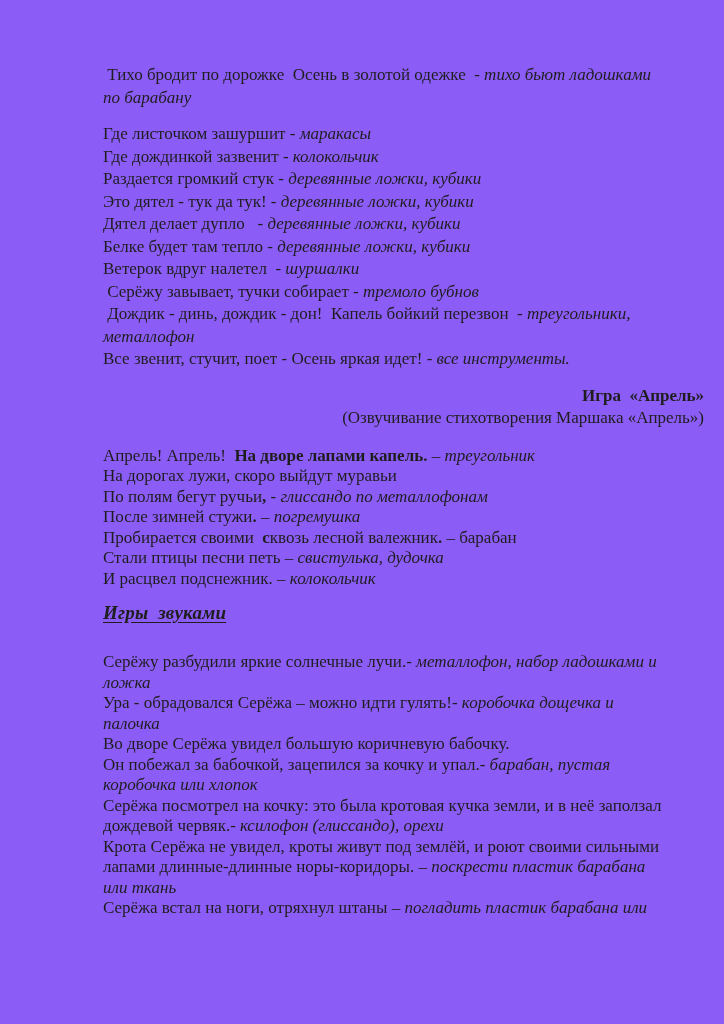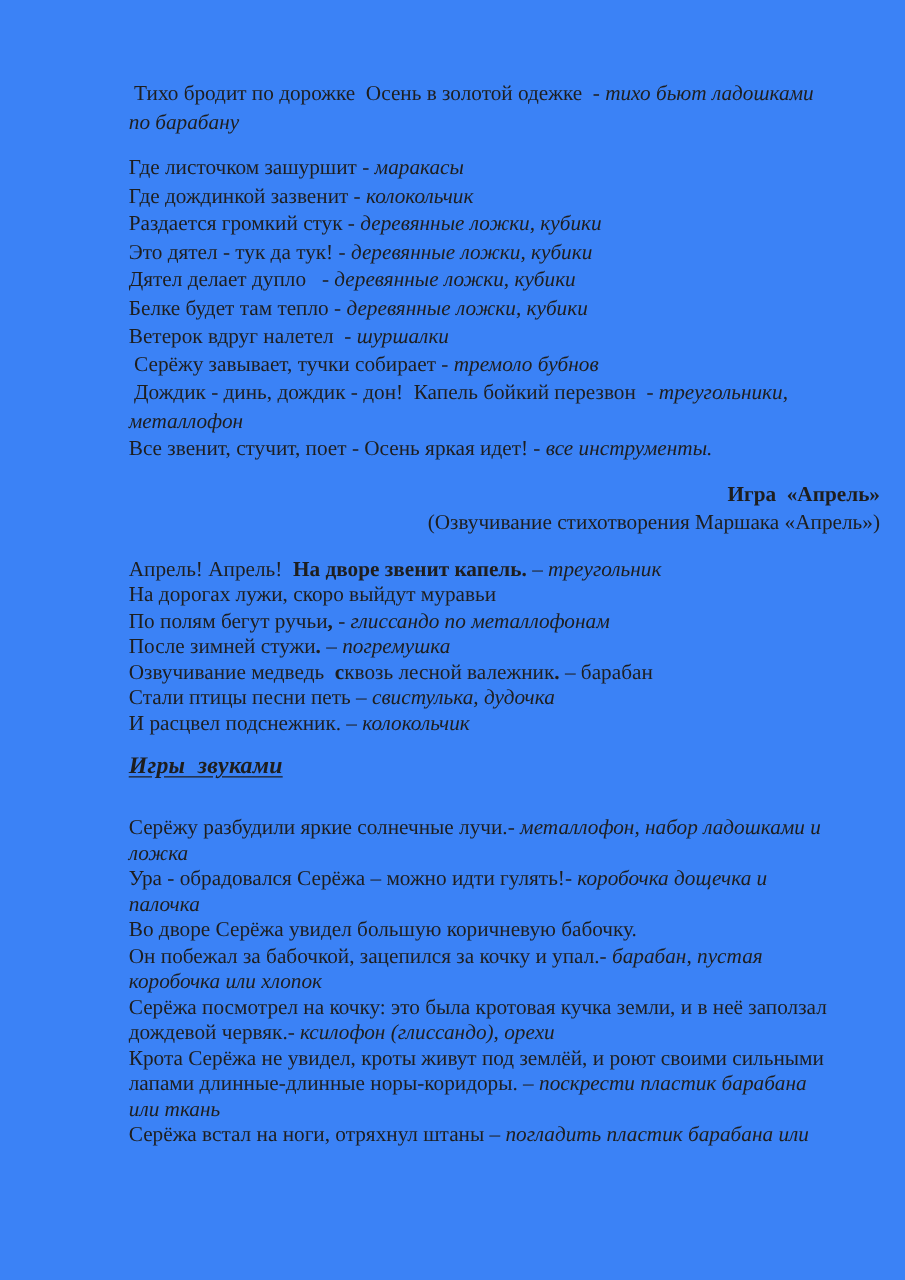--- a/index.html
+++ b/index.html
@@ -9,21 +9,21 @@
   }
   body {
     width: 724px;
     height: 1024px;
     overflow: hidden;
   }
   .page {
     box-sizing: border-box;
     width: 724px;
     height: 1024px;
-    background: #3b82f6;
+    background: #8b5cf6;
     padding: 64px 20px 0 103px;
     font-family: "Liberation Serif", "DejaVu Serif", serif;
     font-size: 17px;
     color: #1e1e1e;
   }
   .line {
     white-space: pre;
     line-height: 22.5px;
     min-height: 22.5px;
   }
@@ -60,25 +60,25 @@
       <div class="line"><span class="s-r"> Серёжу завывает, тучки собирает - </span><span class="s-i">тремоло бубнов</span></div>
       <div class="line"><span class="s-r"> Дождик - динь, дождик - дон!  Капель бойкий перезвон  - </span><span class="s-i">треугольники,</span></div>
       <div class="line"><span class="s-i">металлофон</span></div>
       <div class="line"><span class="s-r">Все звенит, стучит, поет - Осень яркая идет! - </span><span class="s-i">все инструменты.</span></div>
     </div>
     <div class="section sec-april-title">
       <div class="line"><span class="s-b">Игра  «Апрель»</span></div>
       <div class="line"><span class="s-r"> (Озвучивание стихотворения Маршака «Апрель»)</span></div>
     </div>
     <div class="section sec-april-poem">
-      <div class="line"><span class="s-r">Апрель! Апрель!  </span><span class="s-b">На дворе звенит капель.</span><span class="s-r"> – </span><span class="s-i">треугольник</span></div>
+      <div class="line"><span class="s-r">Апрель! Апрель!  </span><span class="s-b">На дворе лапами капель.</span><span class="s-r"> – </span><span class="s-i">треугольник</span></div>
       <div class="line"><span class="s-r">На дорогах лужи, скоро выйдут муравьи</span></div>
       <div class="line"><span class="s-r">По полям бегут ручьи</span><span class="s-b">,</span><span class="s-r"> - </span><span class="s-i">глиссандо по металлофонам</span></div>
       <div class="line"><span class="s-r">После зимней стужи</span><span class="s-b">.</span><span class="s-r"> – </span><span class="s-i">погремушка</span></div>
-      <div class="line"><span class="s-r">Озвучивание медведь  </span><span class="s-b">с</span><span class="s-r">квозь лесной валежник</span><span class="s-b">.</span><span class="s-r"> – барабан</span></div>
+      <div class="line"><span class="s-r">Пробирается своими  </span><span class="s-b">с</span><span class="s-r">квозь лесной валежник</span><span class="s-b">.</span><span class="s-r"> – барабан</span></div>
       <div class="line"><span class="s-r">Стали птицы песни петь – </span><span class="s-i">свистулька, дудочка</span></div>
       <div class="line"><span class="s-r">И расцвел подснежник. – </span><span class="s-i">колокольчик</span></div>
     </div>
     <div class="section sec-games-heading">
       <div class="line"><span class="s-biu">Игры  звуками</span></div>
     </div>
     <div class="section sec-story">
       <div class="line"><span class="s-r">Серёжу разбудили яркие солнечные лучи.- </span><span class="s-i">металлофон, набор ладошками и</span></div>
       <div class="line"><span class="s-i">ложка</span></div>
       <div class="line"><span class="s-r">Ура - обрадовался Серёжа – можно идти гулять!- </span><span class="s-i">коробочка дощечка и</span></div>

